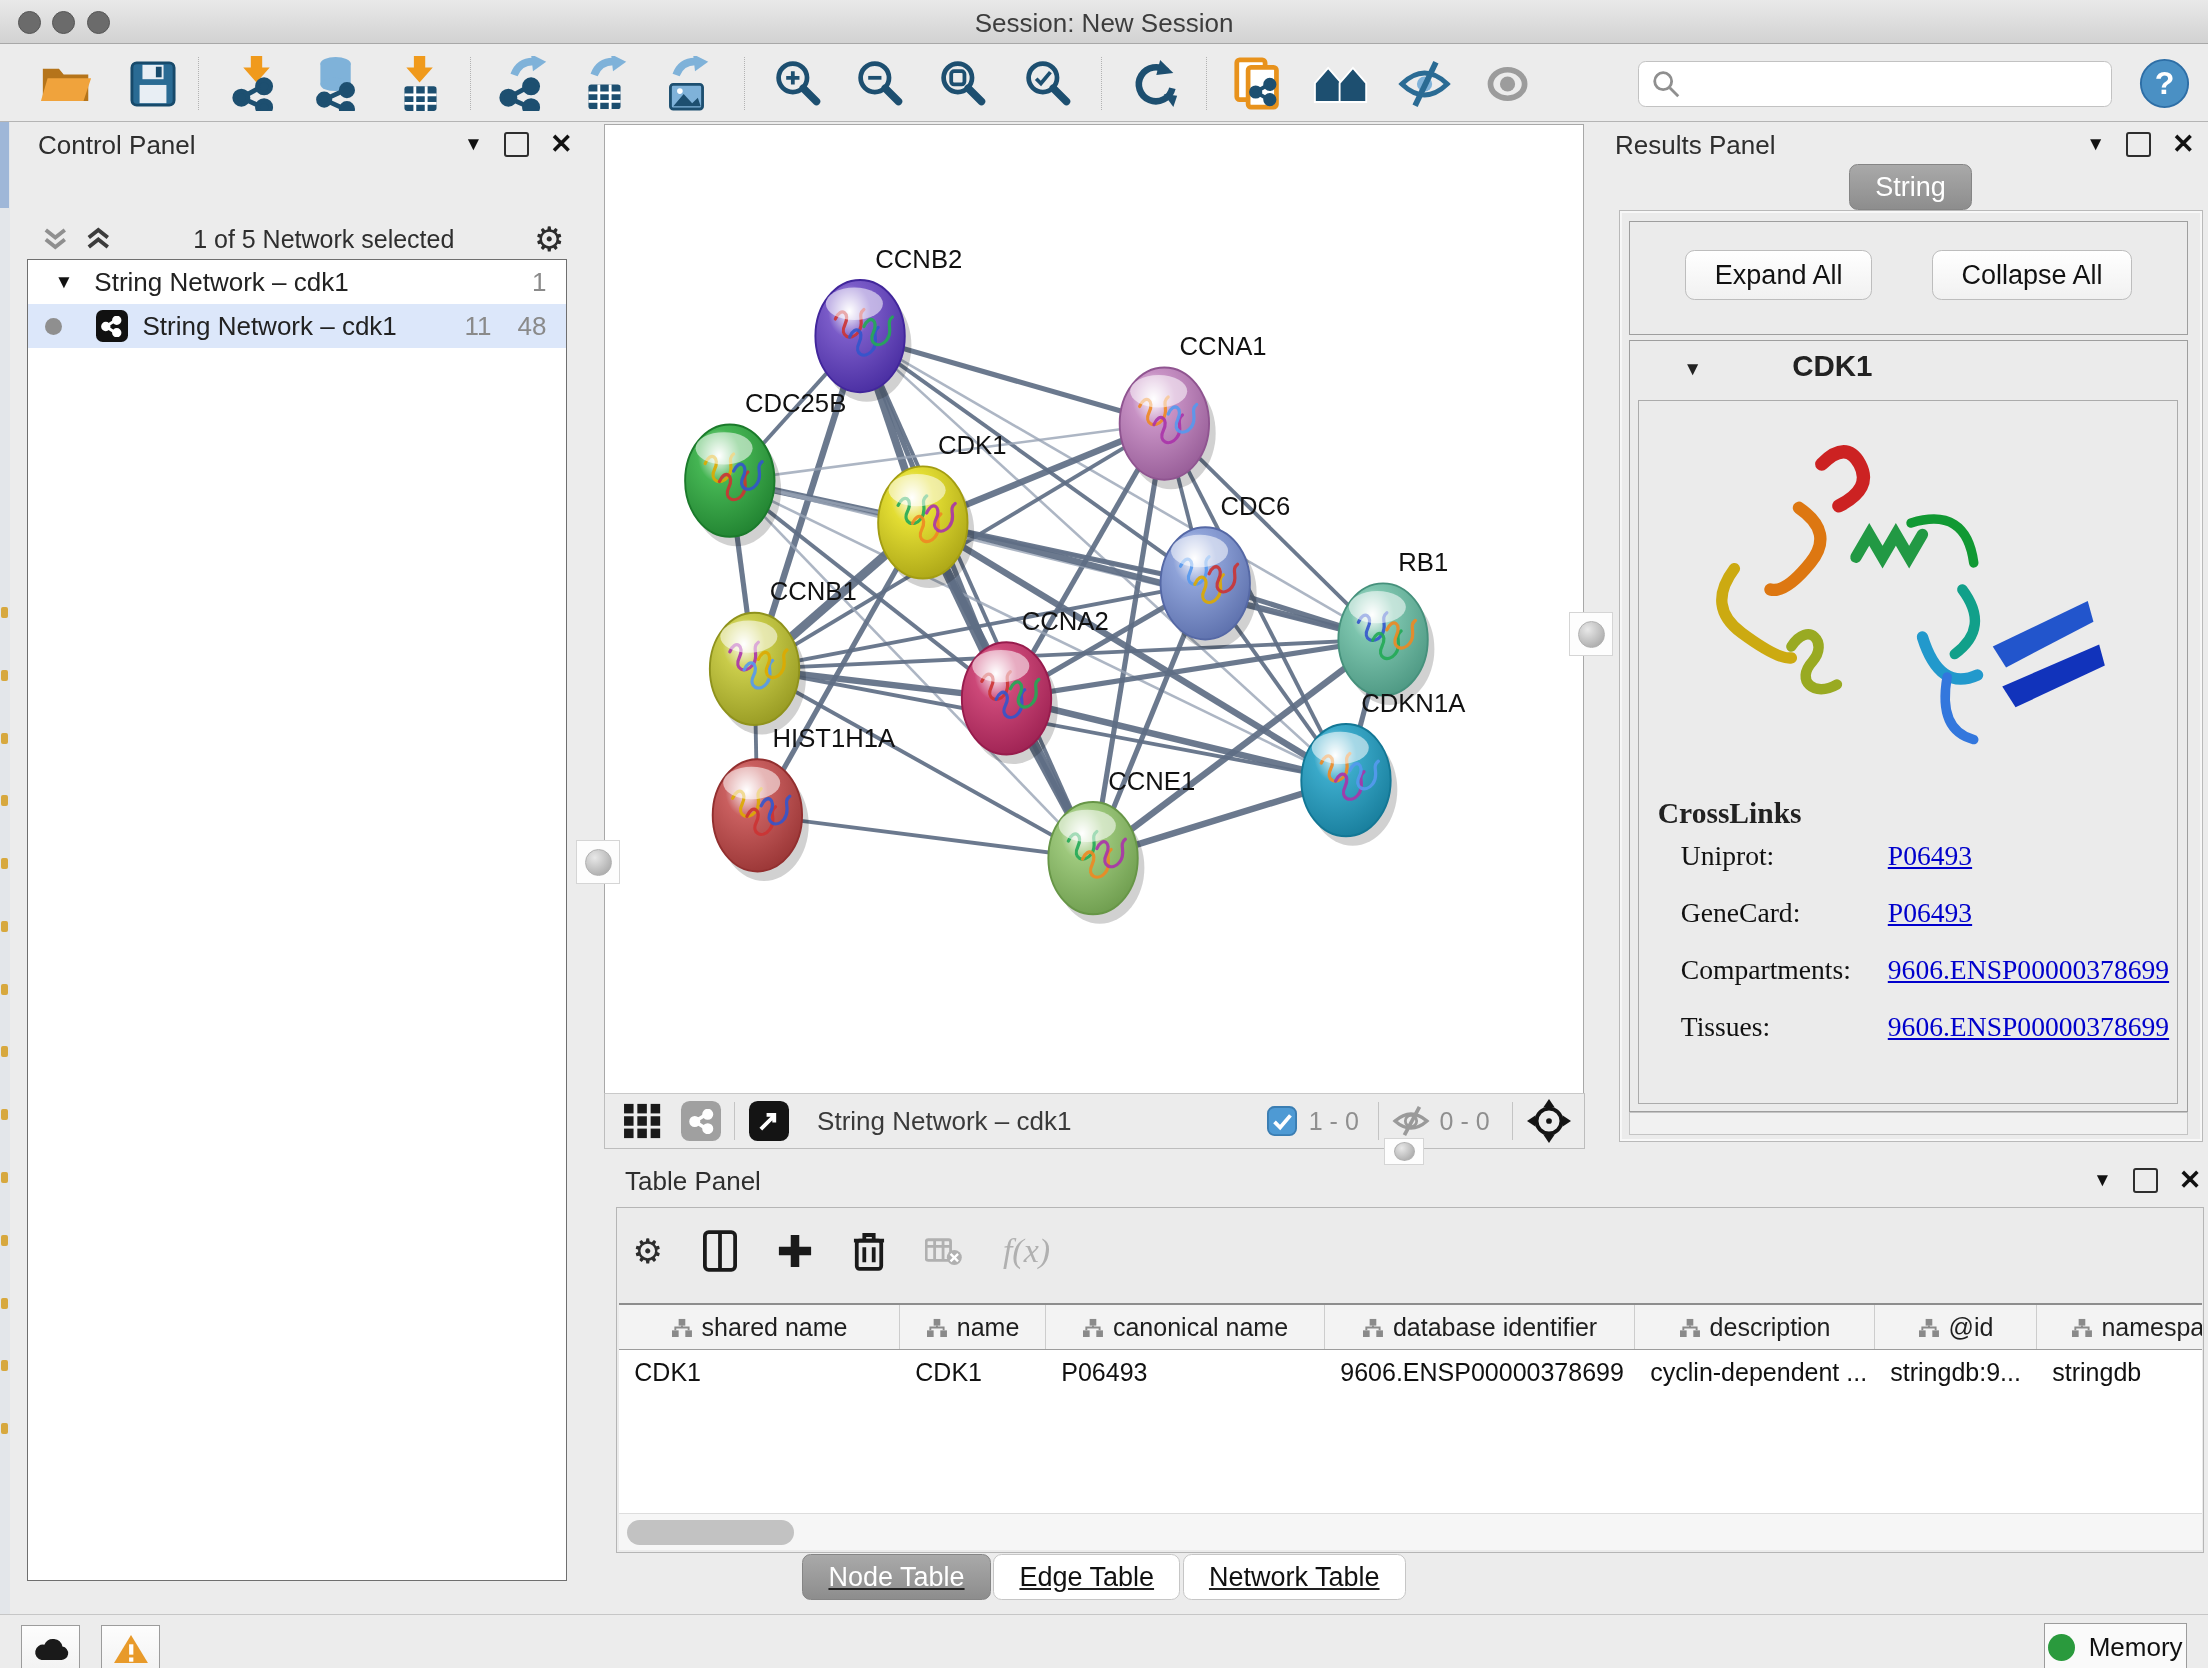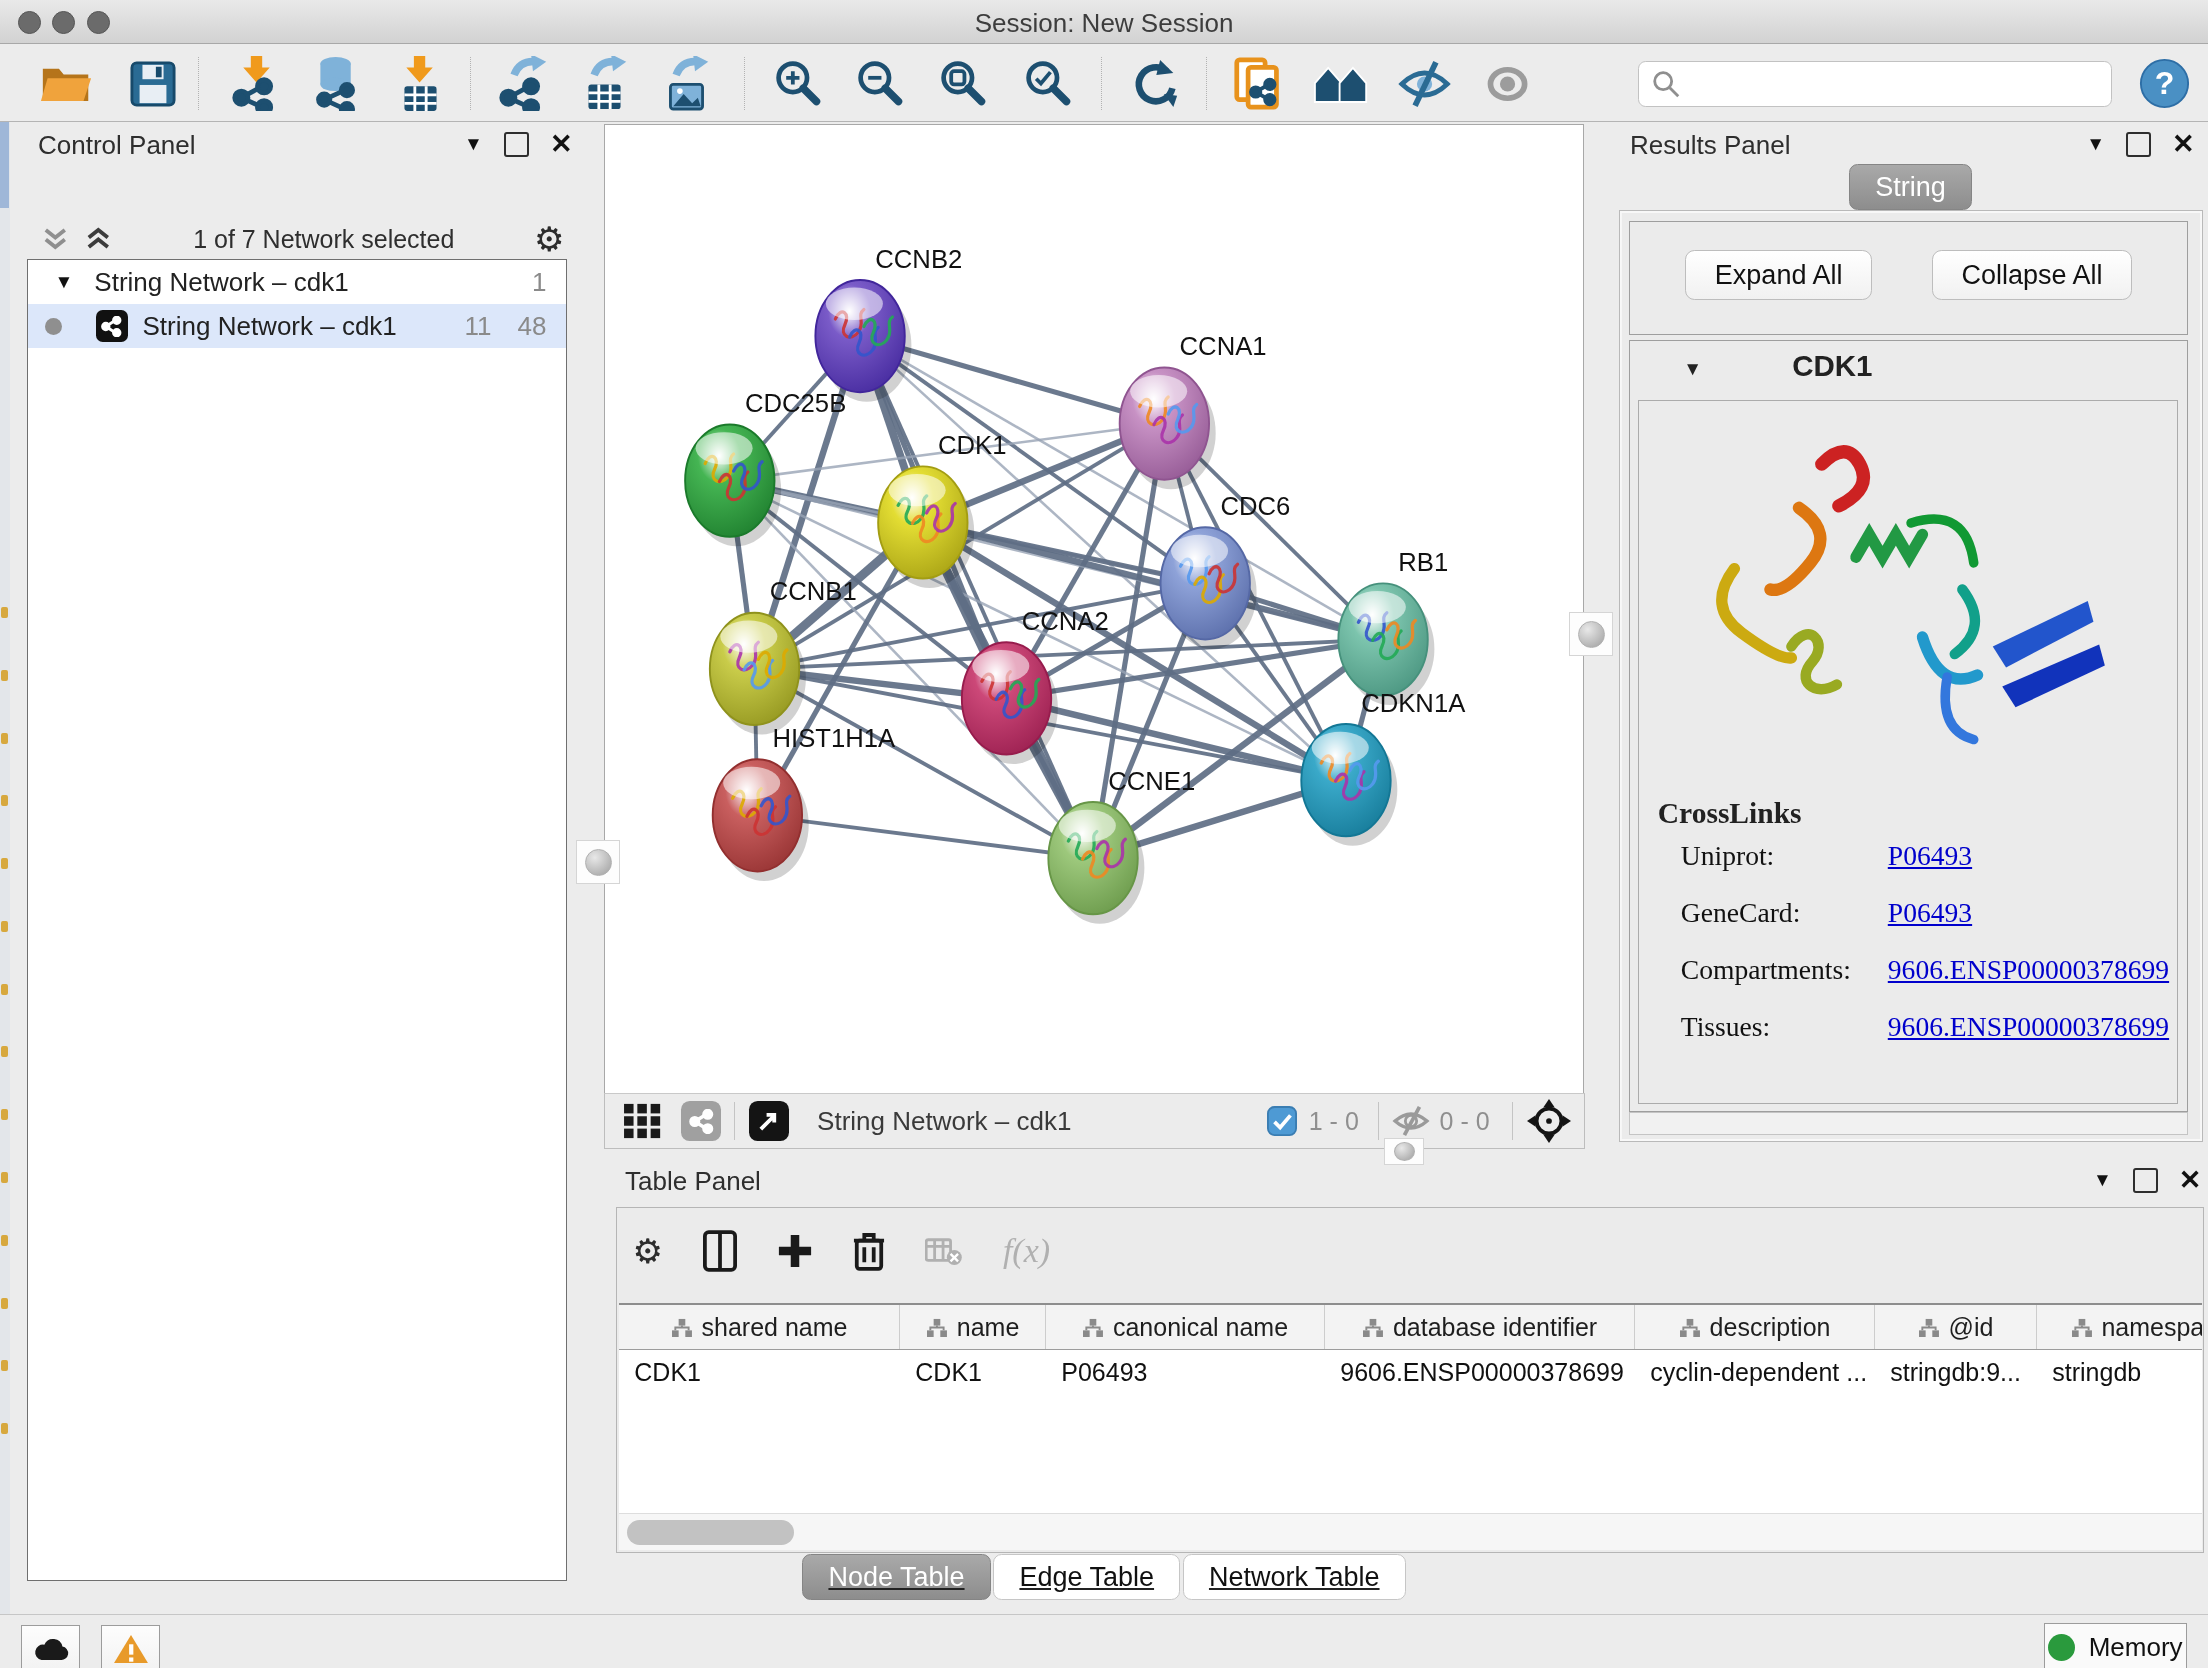--- a/index.html
+++ b/index.html
@@ -296,21 +296,21 @@
       <span class="ctl-float"></span>
       <span class="ctl-close">✕</span>
     </div>
     <div style="position:absolute;left:0;top:97px;width:580px;height:40px;display:flex;align-items:center;">
       <svg width="28.5" height="25" style="margin-left:32px" viewBox="0 0 30 26">
           <path d="M4 3 l10 8 10-8 M4 13 l10 8 10-8" stroke="#8f8f8f" stroke-width="4" fill="none"></path>
         </svg>
       <svg width="28.5" height="25" style="margin-left:15px" viewBox="0 0 30 26">
           <path d="M4 11 l10-8 10 8 M4 21 l10-8 10 8" stroke="#3c3c3c" stroke-width="4" fill="none"></path>
         </svg>
-      <div style="flex:1;text-align:center;font-size:25px;color:#2e2e2e">1 of 7 Network selected</div>
+      <div style="flex:1;text-align:center;font-size:25px;color:#2e2e2e">1 of 5 Network selected</div>
       <span class="gearglyph" style="margin-right:25px">⚙</span>
     </div>
     <div class="treebox">
       <div class="treerow">
         <span style="margin-left:27px;font-size:19px;color:#111">▼</span>
         <span style="margin-left:21px">String Network – cdk1</span>
         <span class="cnt" style="right:19px">1</span>
       </div>
       <div class="treerow rowsel">
         <span style="margin-left:17px;width:17px;height:17px;border-radius:50%;background:#8f8f8f"></span>
@@ -599,21 +599,21 @@
       <i></i>
     </div>
   <div class="knob" style="left:1569px;top:612px">
       <i></i>
     </div>
   <div class="knob" style="left:1384px;top:1138px;width:38px;height:25px">
       <i style="width:19px;height:17px"></i>
     </div>
 
   <div class="results">
-    <div class="phead" style="position:absolute;left:17px;top:7.6px">Results Panel</div>
+    <div class="phead" style="position:absolute;left:2px;top:7.6px">Results Panel</div>
     <div class="pctl" style="right:13.3px;top:9.5px">
       <span class="ctl-collapse">▼</span>
       <span class="ctl-float"></span>
       <span class="ctl-close">✕</span>
     </div>
     <div class="segrow" style="position:absolute;left:0;right:0;top:42px;justify-content:center">
       <div class="seg sel">String</div>
     </div>
     <div class="rbox">
       <div class="rboxa">

